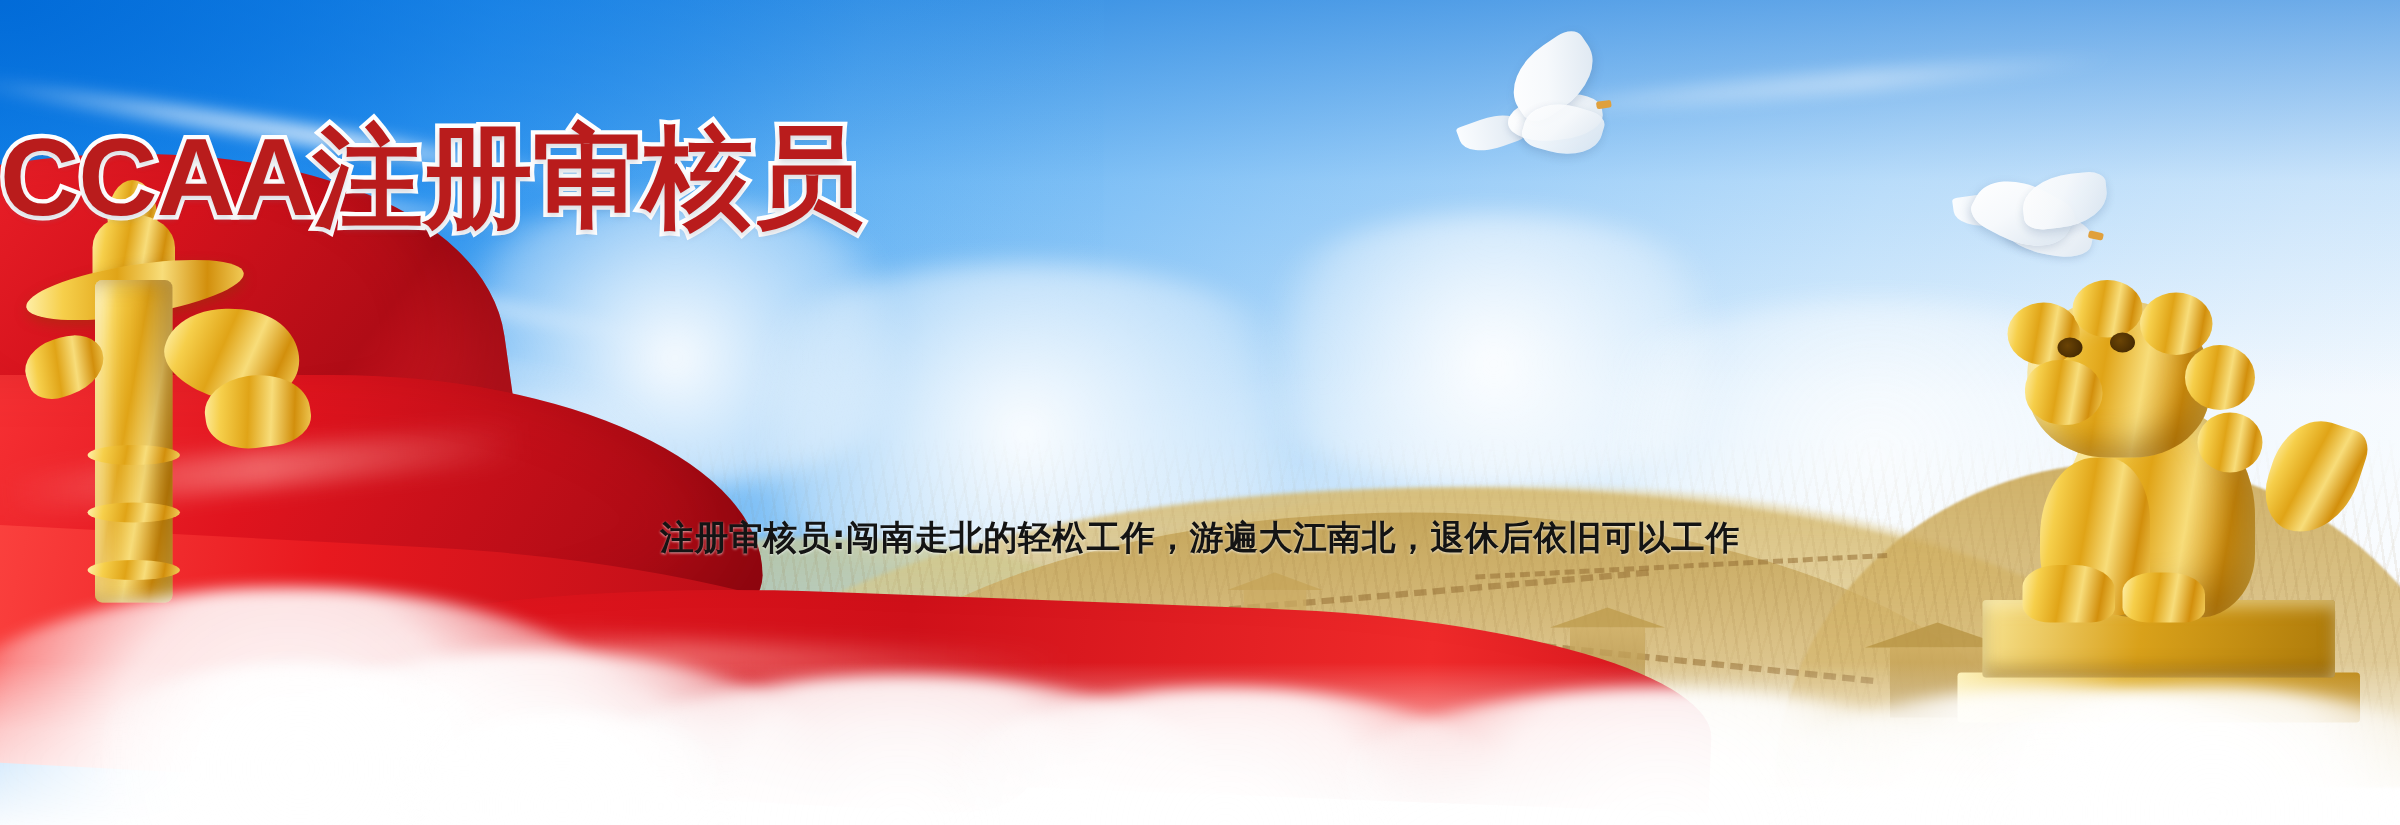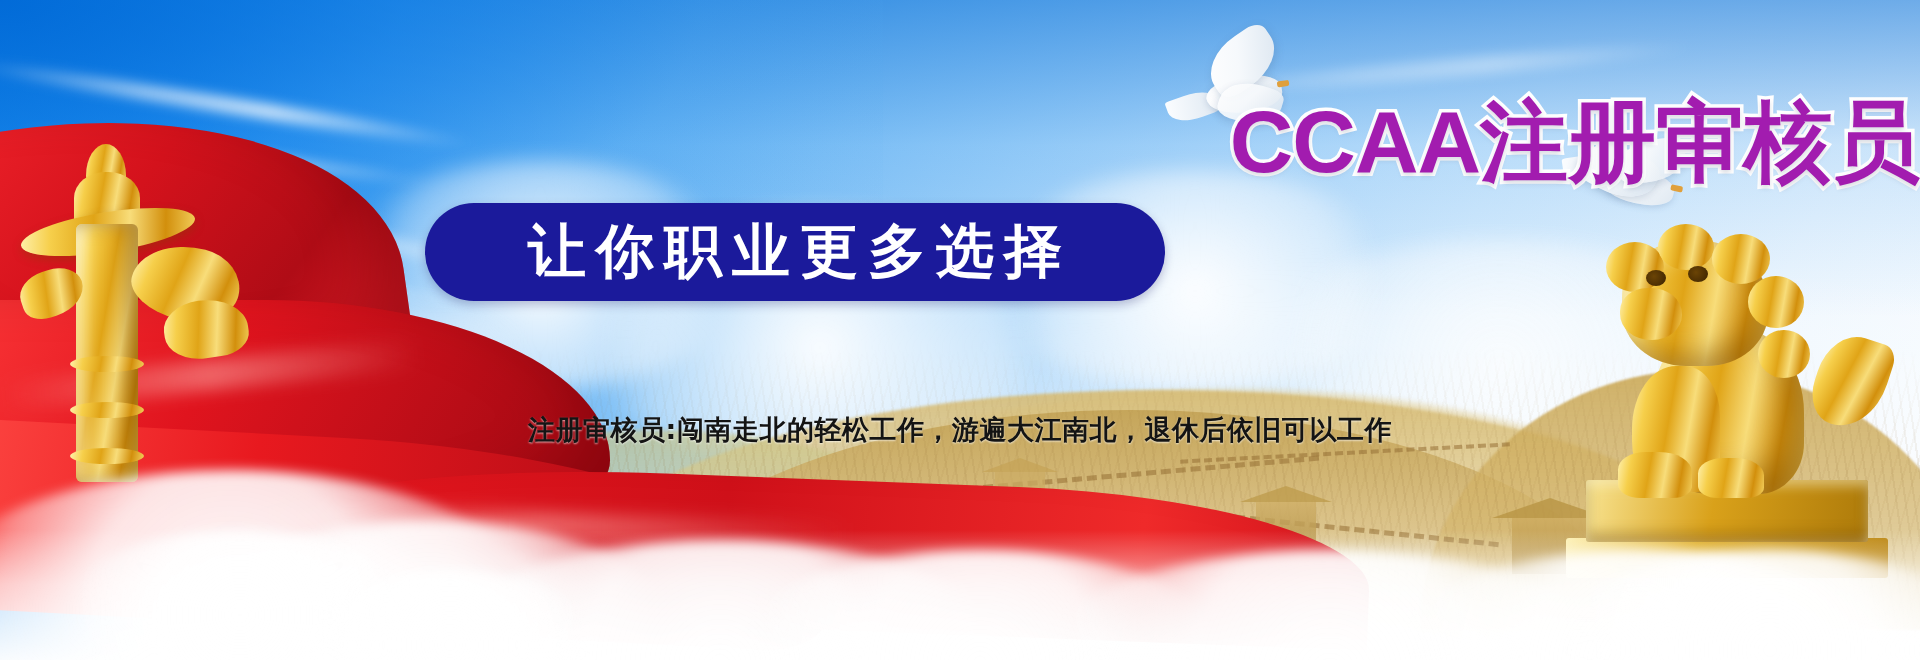--- a/index.html
+++ b/index.html
@@ -144,23 +144,23 @@
   .m6{left:1380px;bottom:-120px;width:520px;height:230px;}
   .m7{left:60px;bottom:-40px;width:360px;height:170px;}
   .m8{left:300px;bottom:-60px;width:300px;height:150px;}
   .m9{left:1540px;bottom:-90px;width:460px;height:200px;}
   .mist-band{position:absolute;left:0;right:0;bottom:0;height:130px;
     background:linear-gradient(180deg,rgba(255,255,255,0) 0%,rgba(255,255,255,.55) 42%,rgba(255,255,255,.95) 100%);}
 
   
   .content{position:absolute;inset:0;}
   .headline{
-    position:absolute;left:0;right:0;top:98px;text-align:right;
+    position:absolute;left:0;right:0;top:98px;text-align:left;
     font-size:88px;line-height:1;font-weight:bold;letter-spacing:1px;
-    color:#a21caf;
+    color:#b91c1c;
     -webkit-text-stroke:7px #ffffff;
     paint-order:stroke fill;
     text-shadow:0 3px 5px rgba(120,130,150,.28);
   }
   .headline .en{font-family:"Liberation Sans","DejaVu Sans",sans-serif;letter-spacing:-1px;}
   .headline .cn{font-family:"DejaVu Sans","Liberation Sans",sans-serif;letter-spacing:0px;}
 
   .pill{
     position:absolute;left:425px;top:203px;width:740px;height:98px;
     background:#1b1a9b;border-radius:49px;
@@ -300,20 +300,17 @@
   <div class="mist m6"></div>
   <div class="mist m7"></div>
   <div class="mist m8"></div>
   <div class="mist m9"></div>
 
   <div class="content">
     <div class="headline">
       <span class="en">CCAA</span><span class="cn">注册审核员</span>
     </div>
 
-    <div class="pill">
-      <span>让你职业更多选择</span>
-    </div>
 
     <div class="tagline">注册审核员:闯南走北的轻松工作，游遍大江南北，退休后依旧可以工作</div>
   </div>
 
 </div>
 
 </body></html>

